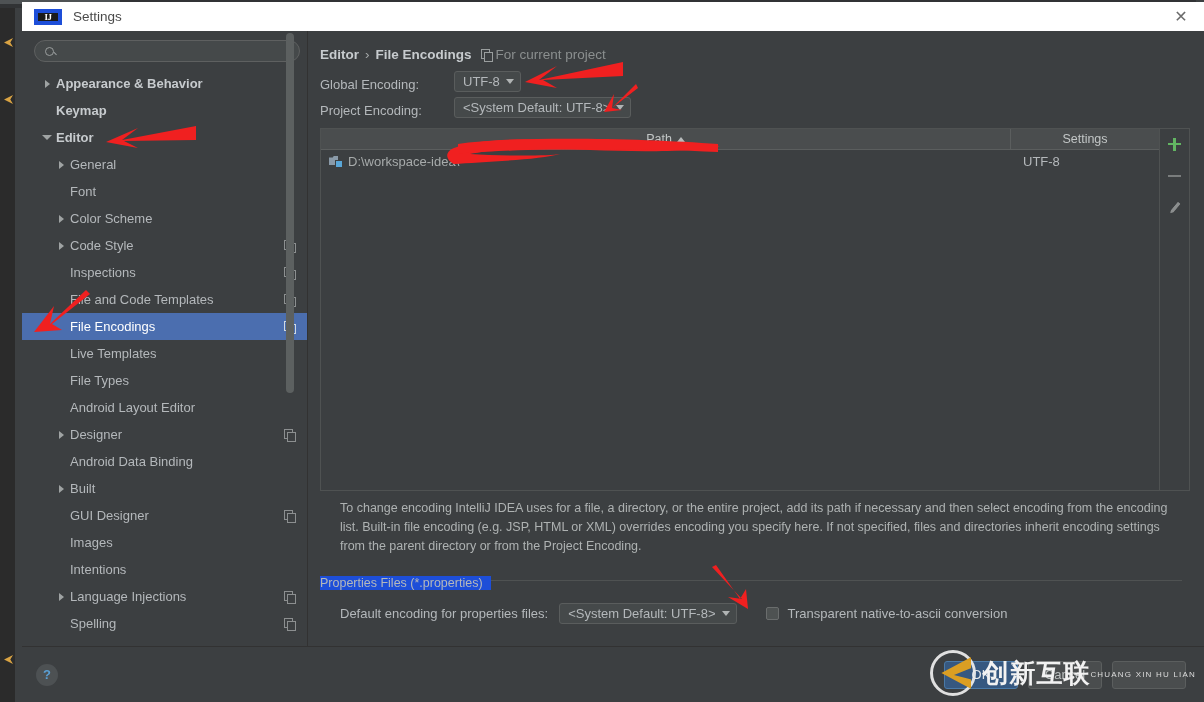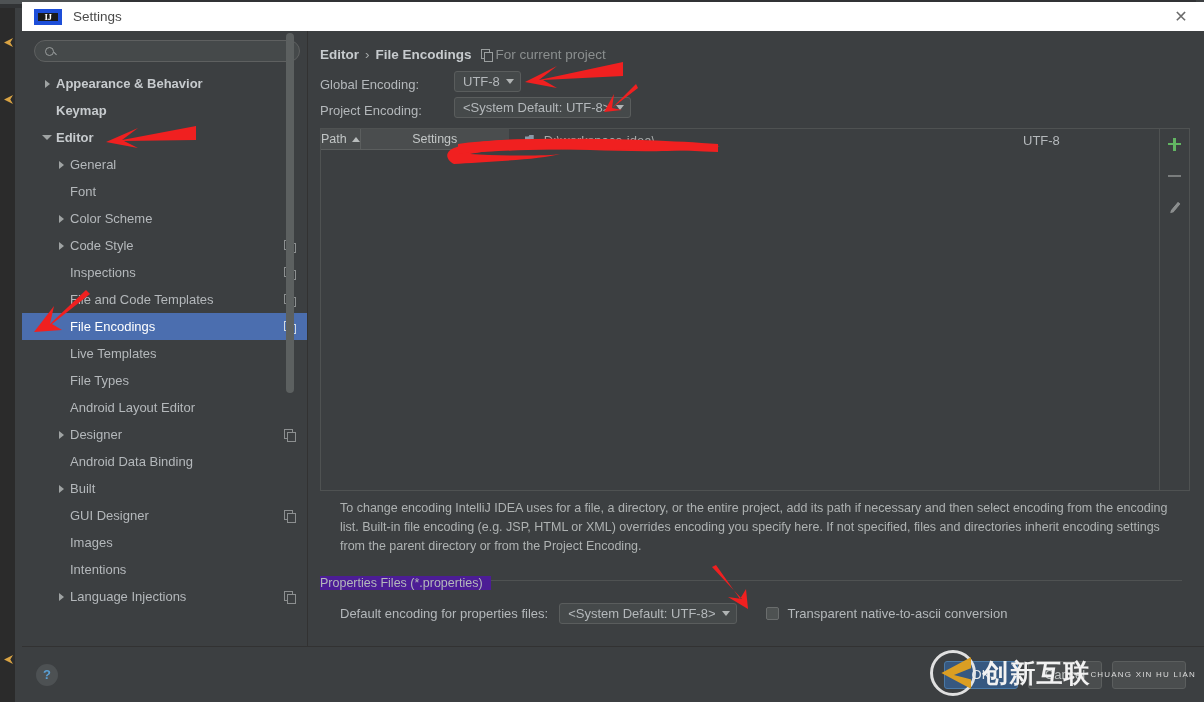--- a/index.html
+++ b/index.html
@@ -249,21 +249,21 @@
 
   
   #table-area {
     margin-top: 7px;
     display: flex;
     border: 1px solid #4f5252;
     background: #3c3f41;
     height: 363px;
     flex: 0 0 auto;
   }
-  #table-main { flex: 1 1 auto; min-width: 0; display: flex; flex-direction: row; gap: 8px; }
+  #table-main { flex: 1 1 auto; min-width: 0; display: flex; flex-direction: column; }
   #thead {
     display: flex;
     height: 21px;
     background: #4a4d4e;
     border-bottom: 1px solid #5b5e5e;
     flex: 0 0 auto;
   }
   .th {
     display: flex; align-items: center; justify-content: center;
     font-size: 12.5px; color: #c2c6c6;
@@ -346,21 +346,21 @@
   
   #props-group {
     margin-top: 15px;
     position: relative;
     padding-top: 2px;
   }
   #props-legend {
     font-size: 12.5px; color: #b4b8bb;
     display: inline-block;
     padding-right: 8px;
-    background: #4c1d95;
+    background: #1d4ed8;
     position: relative; z-index: 2; text-align: right;
   }
   #props-line {
     position: absolute;
     left: 0; right: 8px; top: 9px;
     height: 1px; background: #4f5252;
     z-index: 1;
   }
   #props-row {
     display: flex; align-items: center;
@@ -575,20 +575,25 @@
           </div>
           <div class="tree-row depth1">
             <span class="twisty"></span>
             <span class="tree-label">Intentions</span>
           </div>
           <div class="tree-row depth1">
             <span class="twisty">
               <i></i>
             </span>
             <span class="tree-label">Language Injections</span>
+            <span class="copy-badge"></span>
+          </div>
+          <div class="tree-row depth1">
+            <span class="twisty"></span>
+            <span class="tree-label">Spelling</span>
             <span class="copy-badge"></span>
           </div>
         </div>
       <div id="tree-scroll"></div>
       <div id="sidebar-divider"></div>
     </div>
 
     <div id="main">
 
       <div id="breadcrumb">

